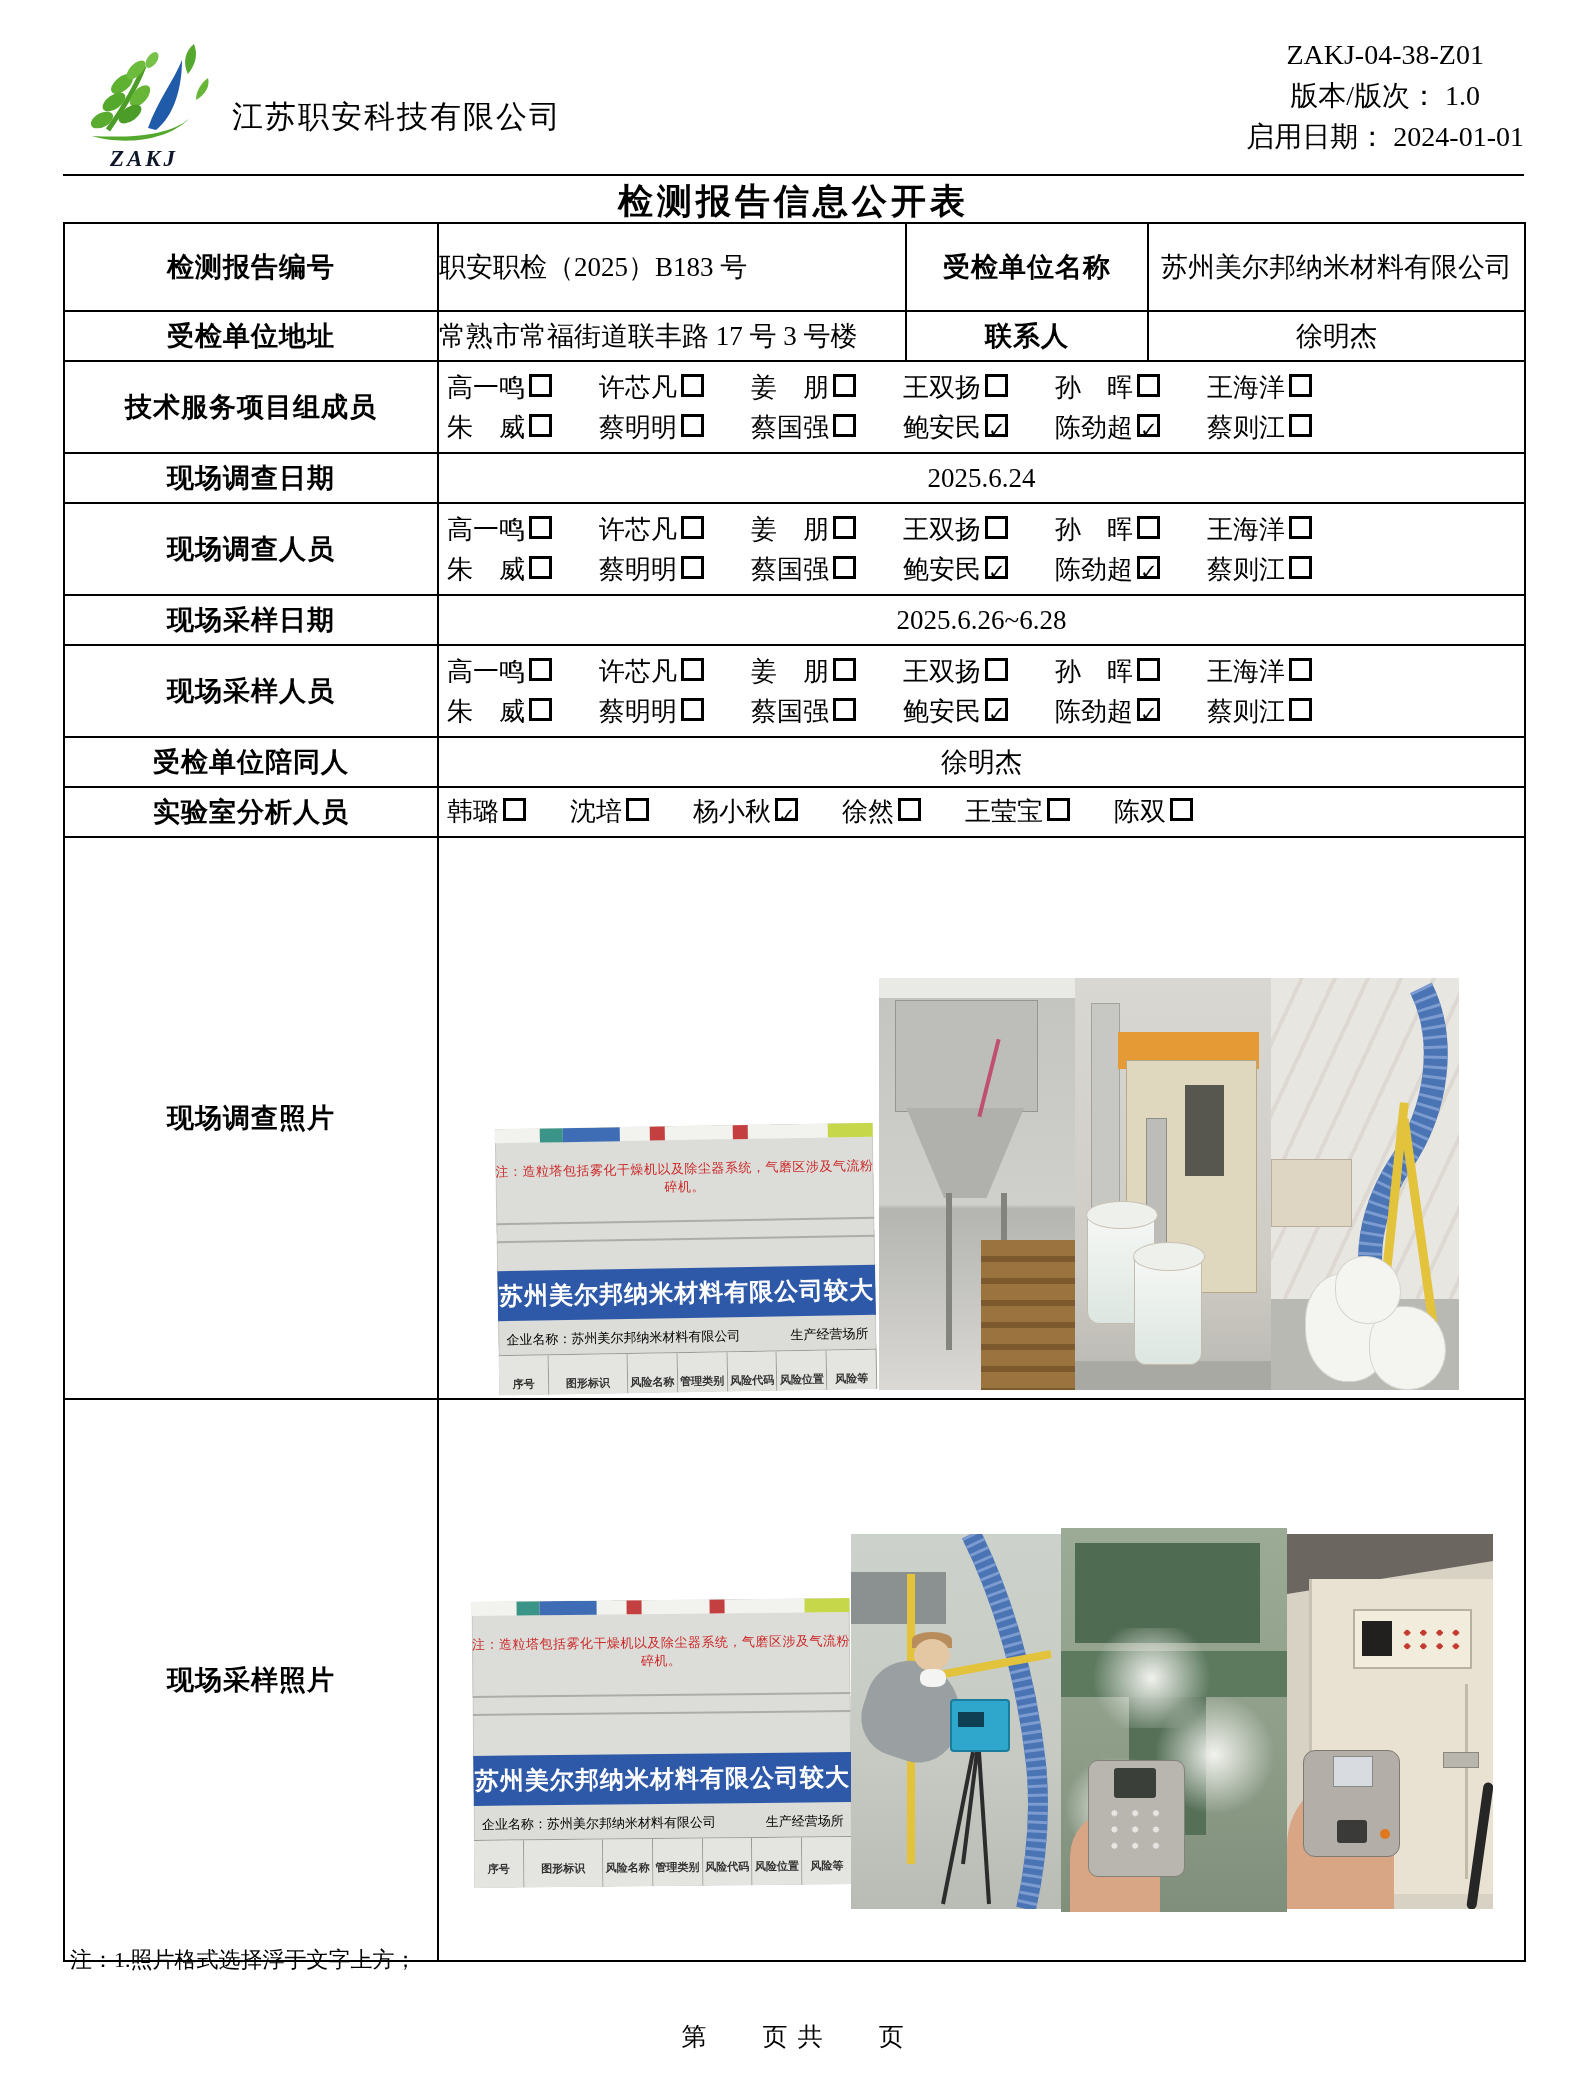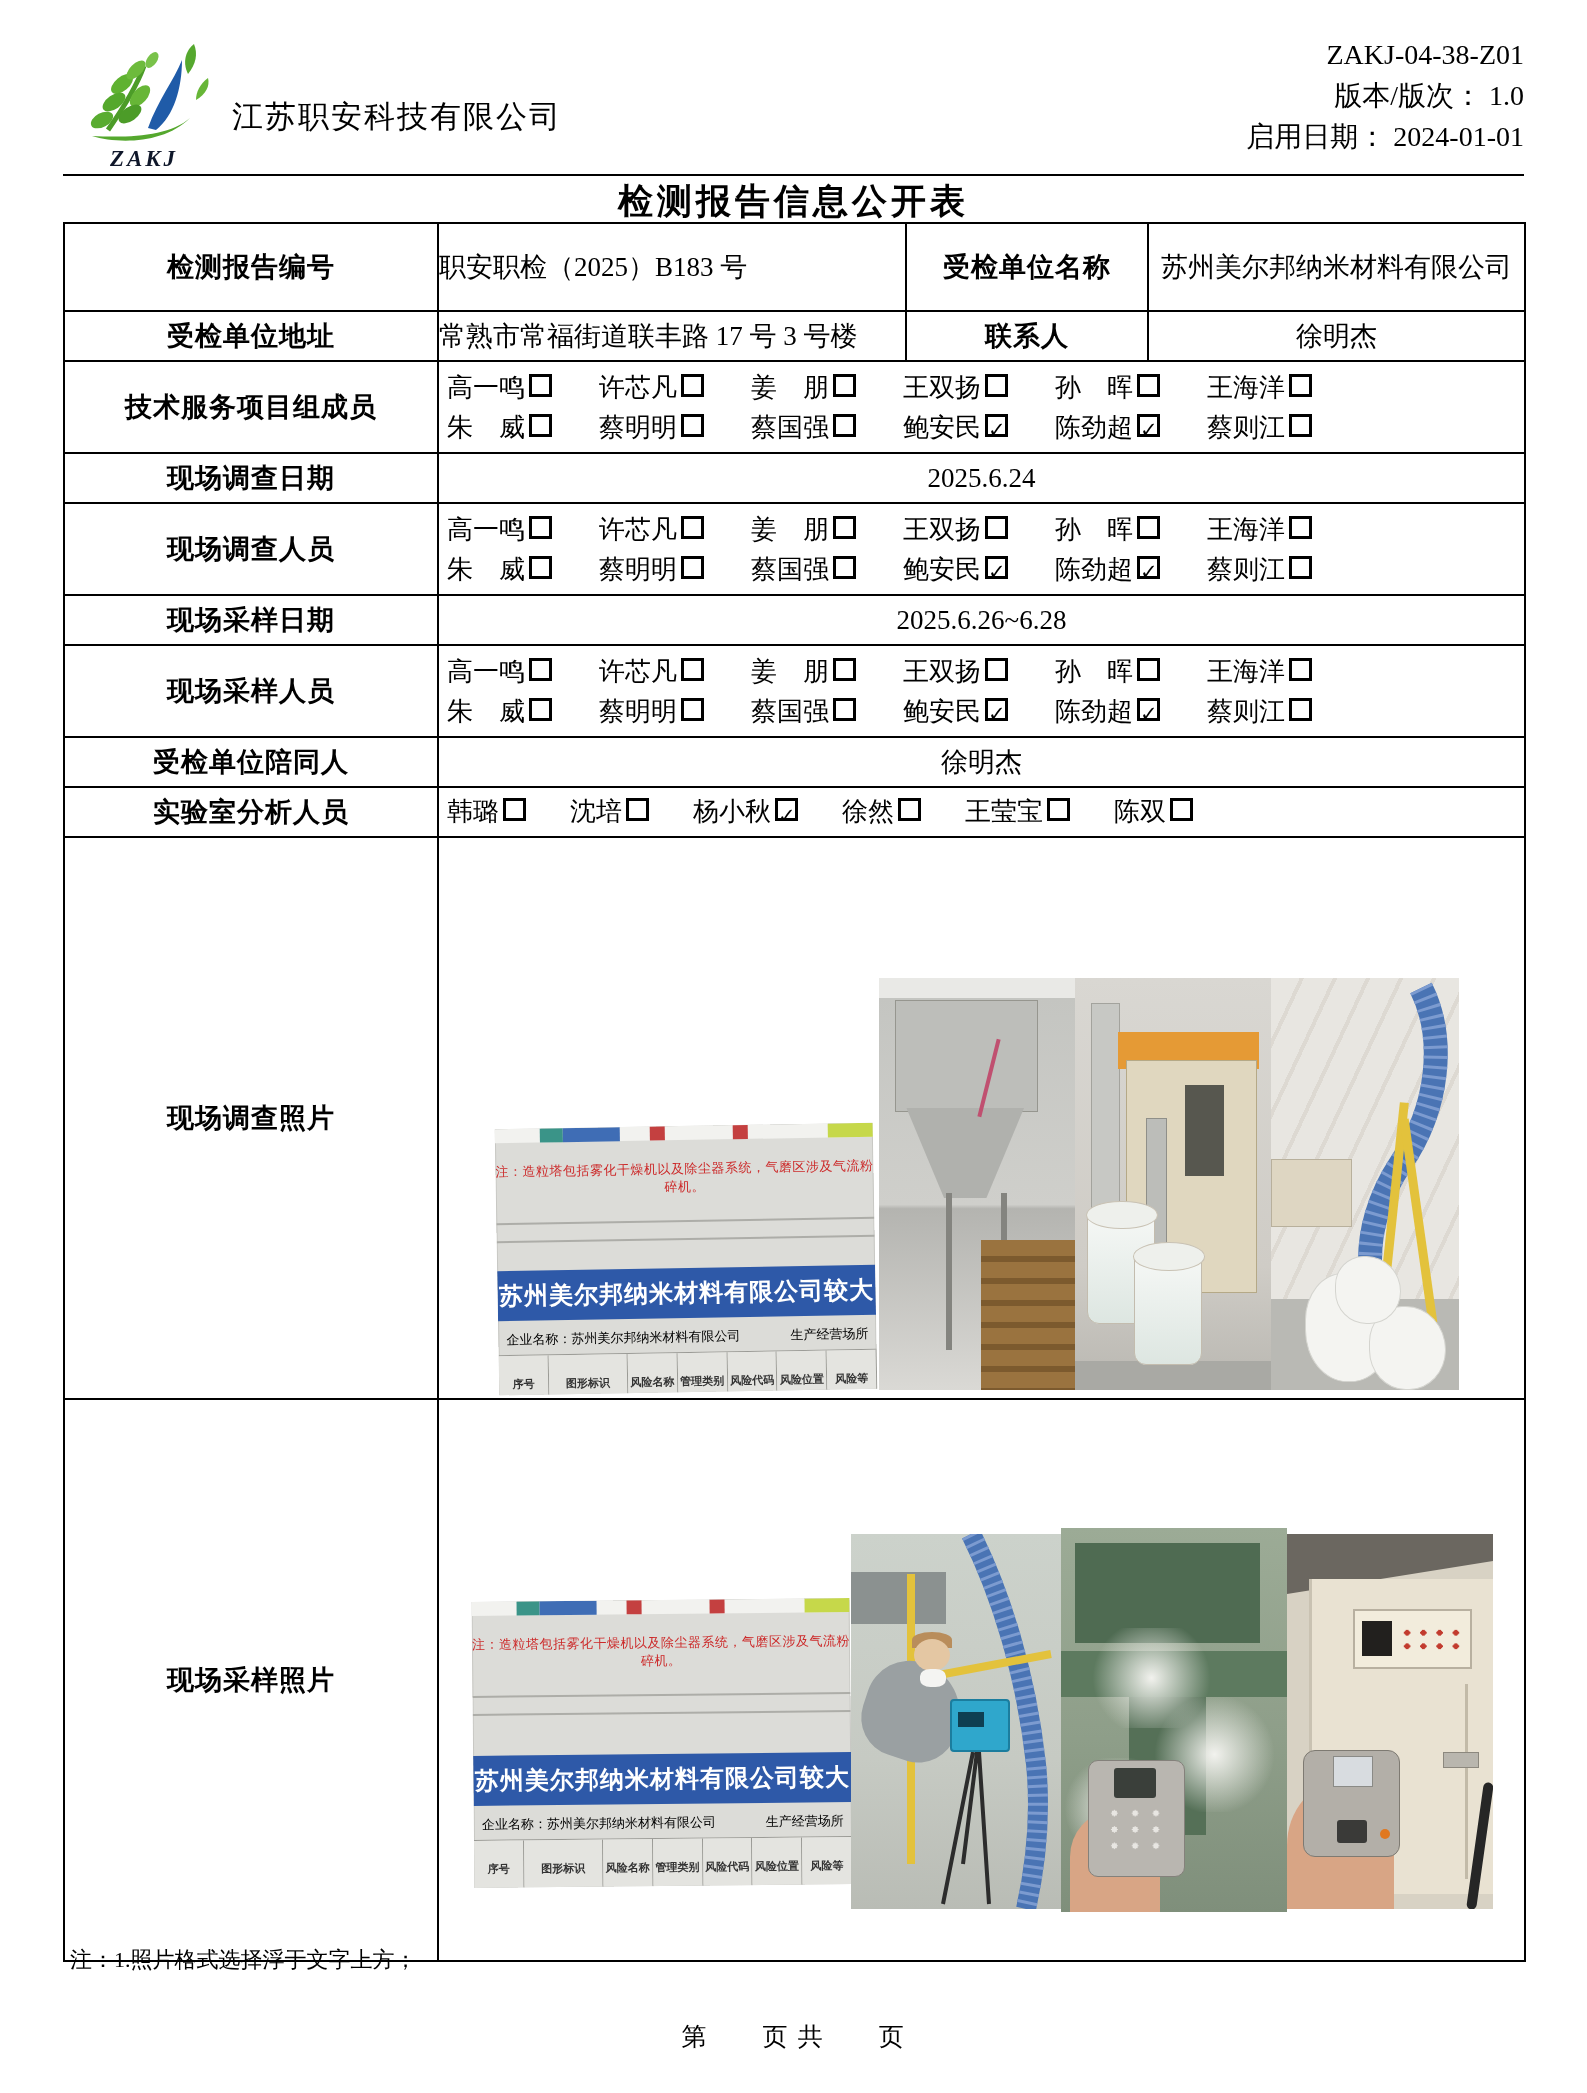--- a/index.html
+++ b/index.html
@@ -5,21 +5,21 @@
   html,body{margin:0;padding:0;background:#fff;}
   .page{position:relative;width:1587px;height:2093px;background:#fff;overflow:hidden;
         font-family:"Liberation Serif","DejaVu Serif",serif;color:#000;}
 
   
   .logo{position:absolute;left:78px;top:40px;width:132px;height:132px;}
   .logo svg{display:block;}
   .logo-text{position:absolute;left:0;right:0;bottom:0;text-align:center;
              font-style:italic;font-weight:bold;font-size:23px;color:#0f172a;letter-spacing:3px;}
   .company-name{position:absolute;left:232px;top:96px;font-size:31px;letter-spacing:2px;}
-  .doc-meta{position:absolute;right:63px;top:34px;text-align:right;font-size:28px;line-height:41px;}
+  .doc-meta{position:absolute;right:63px;top:34px;text-align:center;font-size:28px;line-height:41px;}
   .header-rule{position:absolute;left:63px;width:1461px;top:174px;height:0;border-top:2px solid #000;}
 
   
   .doc-title{position:absolute;left:0;top:178px;width:100%;text-align:center;
              font-size:35px;font-weight:bold;letter-spacing:4px;}
 
   
   table.main{position:absolute;left:63px;top:222px;width:1461px;border-collapse:collapse;table-layout:fixed;}
   table.main td{border:2px solid #000;vertical-align:middle;font-size:27px;padding:0;overflow:hidden;}
   td.lbl{font-weight:bold;text-align:center;letter-spacing:1px;}

